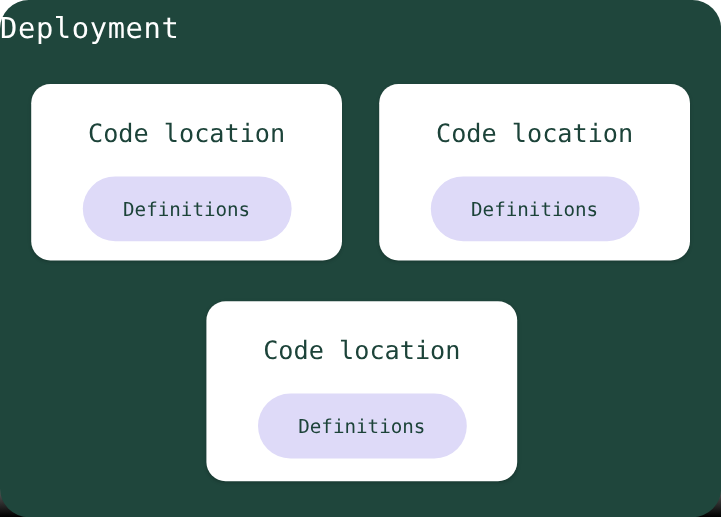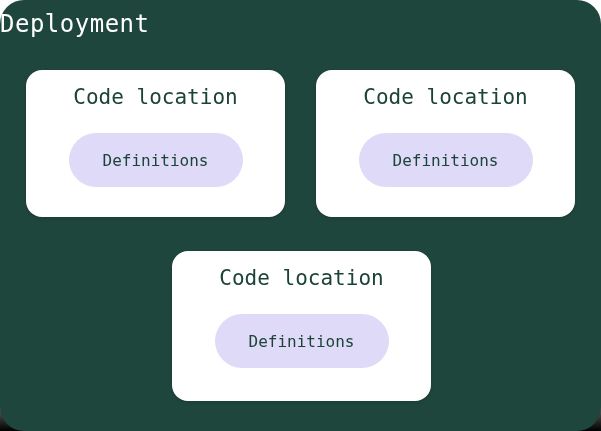--- a/index.html
+++ b/index.html
@@ -42,21 +42,21 @@
     border-radius: 16px;
     box-shadow: 0 1px 3px rgba(0,0,0,0.18);
     display: flex;
     flex-direction: column;
     align-items: center;
   }
   .card-1 { left: 26px;  top: 70px;  width: 259px; height: 147px; }
   .card-2 { left: 316px; top: 70px;  width: 259px; height: 147px; }
   .card-3 { left: 172px; top: 251px; width: 259px; height: 150px; }
   .card-title {
-    margin-top: 14px;
+    margin-top: 28px;
     font-size: 21px;
     line-height: 1.25;
     color: var(--card-text, #1C4339);
     white-space: nowrap;
   }
   .pill {
     margin-top: 23px;
     width: 174px;
     height: 54px;
     background: var(--pill-bg, #DEDAF8);

